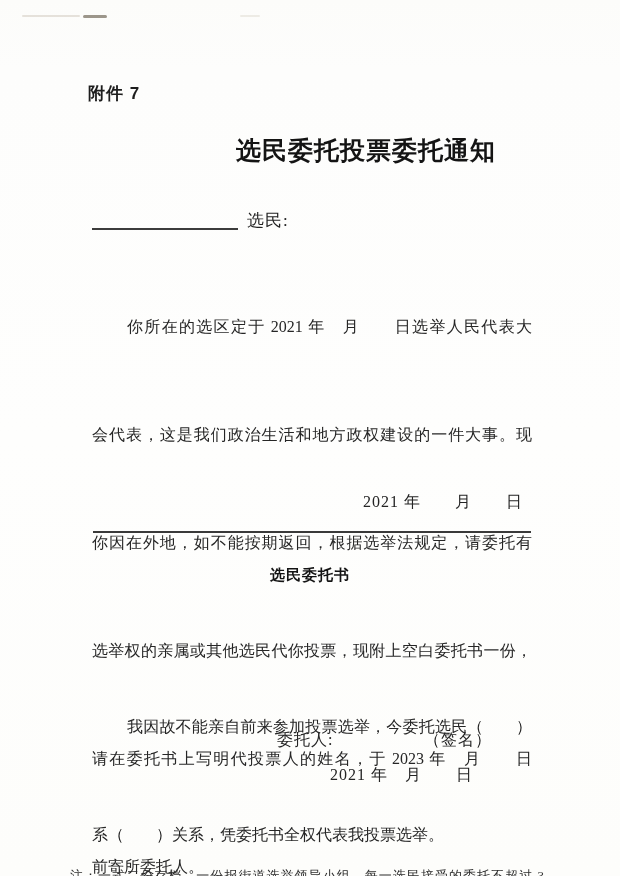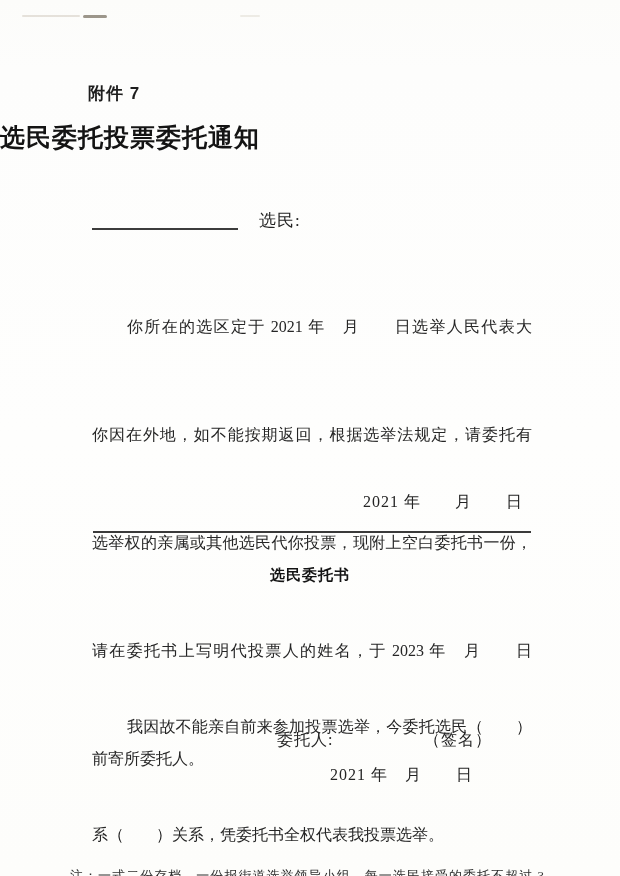--- a/index.html
+++ b/index.html
@@ -34,36 +34,36 @@
   }
 
   .attachment {
     left: 88px; top: 82px;
     font-family: "Liberation Sans", "DejaVu Sans", sans-serif;
     font-weight: 700; font-size: 17px; letter-spacing: 1px; color: #1d1d1d;
     white-space: pre;
   }
 
   .doc-title {
-    left: 0; top: 121px; width: 496px;
-    text-align: left;
+    left: 0; top: 134px; width: 496px;
+    text-align: right;
     font-weight: 700; font-size: 25px; letter-spacing: 1px; color: #141414;
   }
 
   .salutation-row {
     left: 92px; top: 206px; height: 26px;
     display: flex; align-items: flex-end;
     font-size: 17px; color: #222;
   }
   .salutation-underline {
     display: inline-block; width: 146px; height: 0;
     border-bottom: 2px solid #3c3c3c;
     margin-bottom: 2px;
   }
-  .salutation-text { margin-left: 21px; letter-spacing: 1px; white-space: pre; }
+  .salutation-text { margin-left: 9px; letter-spacing: 1px; white-space: pre; }
 
   .para {
     left: 92px; width: 440px;
     font-size: 16px; line-height: 36px; color: #262626;
     text-align: justify;
     white-space: pre-wrap;
   }
   .para .line { text-align-last: justify; }
   .para .line.no-stretch { text-align-last: left; }
   .para .line.indent { text-indent: 35px; }
@@ -123,20 +123,21 @@
 
   <div class="abs doc-title">选民委托投票委托通知</div>
 
   <div class="abs salutation-row">
     <span class="salutation-underline"></span>
     <span class="salutation-text">选民:</span>
   </div>
 
   <div class="abs para notice-body">
     <div class="line indent">你所在的选区定于 2021 年　月　　日选举人民代表大</div>
+    <div class="line">会代表，这是我们政治生活和地方政权建设的一件大事。现</div>
     <div class="line">你因在外地，如不能按期返回，根据选举法规定，请委托有</div>
     <div class="line">选举权的亲属或其他选民代你投票，现附上空白委托书一份，</div>
     <div class="line">请在委托书上写明代投票人的姓名，于 2023 年　月　　日</div>
     <div class="line no-stretch">前寄所委托人。</div>
   </div>
 
   <div class="abs sig-date-notice">2021 年　　月　　日</div>
 
   <div class="abs divider"></div>
 

